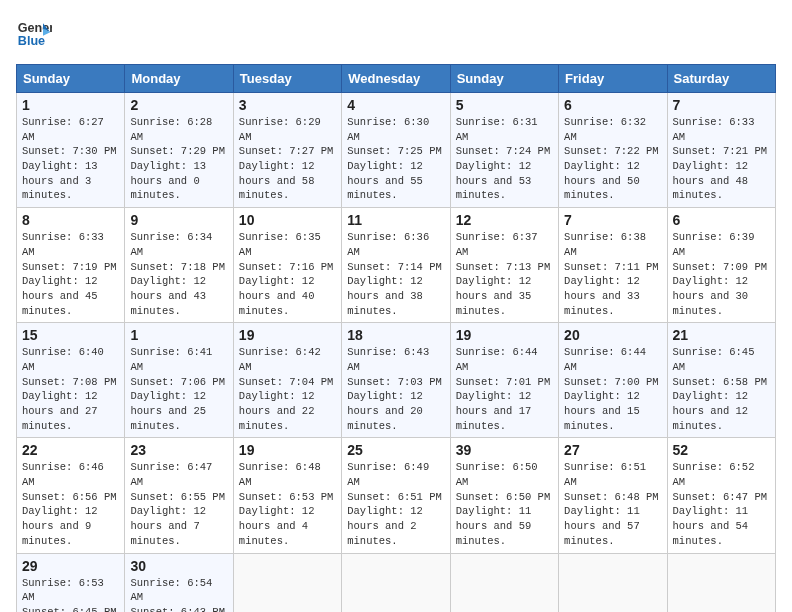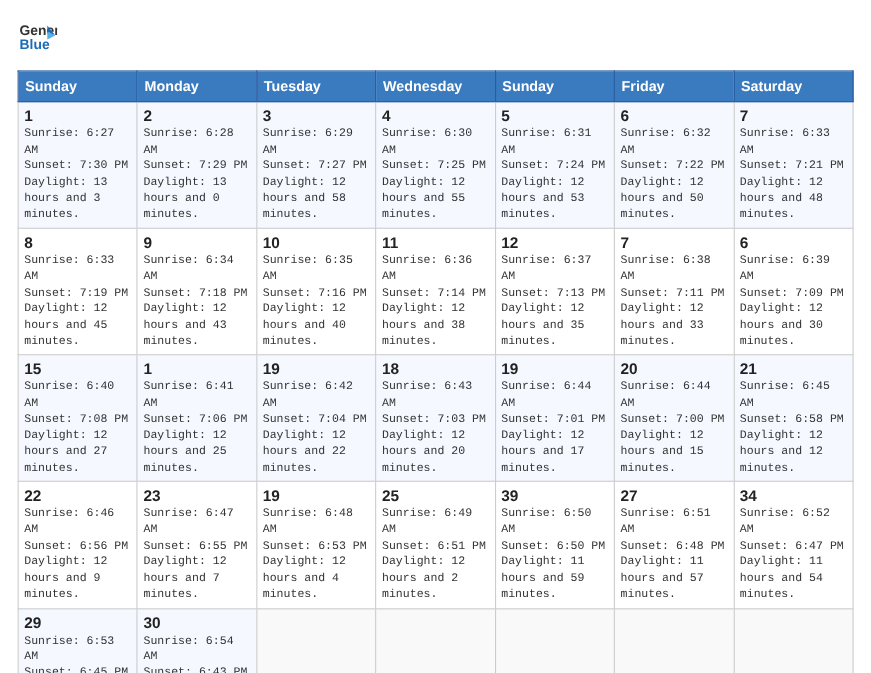--- a/index.html
+++ b/index.html
@@ -220,21 +220,21 @@
         </td>
         <td>
           <span class="day-num">39</span>
           <div class="day-detail">Sunrise: 6:50 AM<br>Sunset: 6:50 PM<br>Daylight: 11 hours and 59 minutes.</div>
         </td>
         <td>
           <span class="day-num">27</span>
           <div class="day-detail">Sunrise: 6:51 AM<br>Sunset: 6:48 PM<br>Daylight: 11 hours and 57 minutes.</div>
         </td>
         <td>
-          <span class="day-num">34</span>
+          <span class="day-num">52</span>
           <div class="day-detail">Sunrise: 6:52 AM<br>Sunset: 6:47 PM<br>Daylight: 11 hours and 54 minutes.</div>
         </td>
       </tr>
       <tr>
         <td>
           <span class="day-num">29</span>
           <div class="day-detail">Sunrise: 6:53 AM<br>Sunset: 6:45 PM<br>Daylight: 11 hours and 52 minutes.</div>
         </td>
         <td>
           <span class="day-num">30</span>

